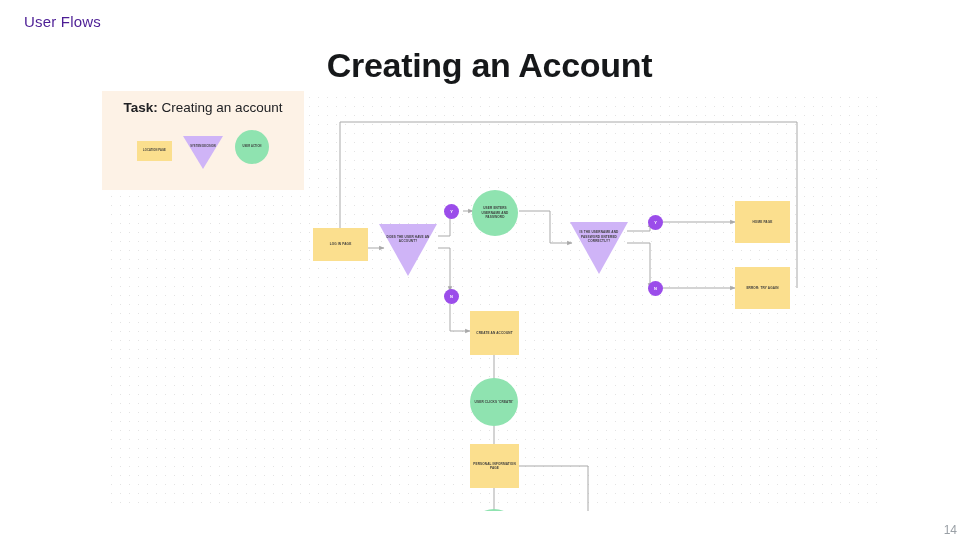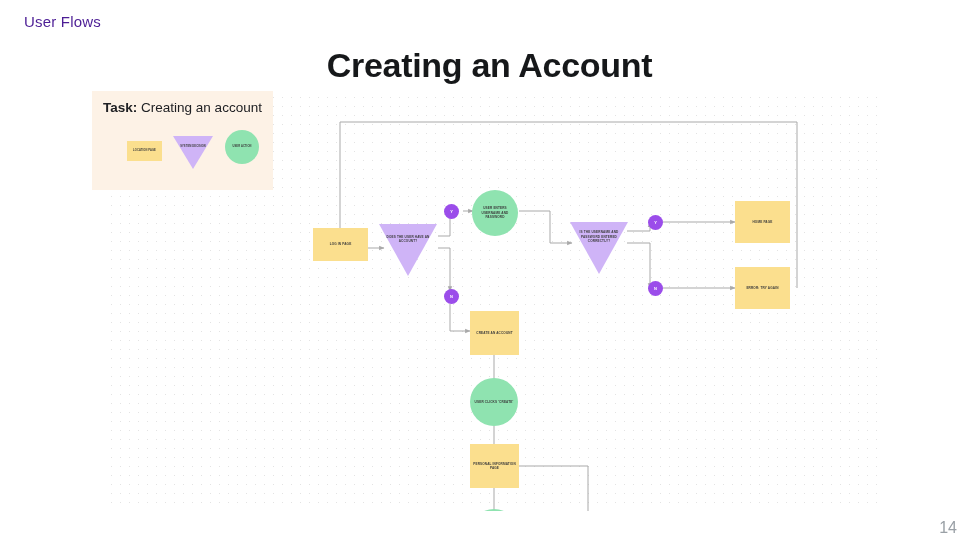--- a/index.html
+++ b/index.html
@@ -34,21 +34,21 @@
     text-align: center;
     font-size: 34px;
     font-weight: 700;
     letter-spacing: -0.3px;
     color: #16181a;
   }
   #page-number {
     position: absolute;
     right: 22px;
     bottom: 14px;
-    font-size: 16px;
+    font-size: 12px;
     color: #9aa0a6;
   }
 
   
   #flow-canvas {
     position: absolute;
     left: 105px;
     top: 91px;
     width: 775px;
     height: 420px;
@@ -60,23 +60,23 @@
   }
   #flow-svg {
     position: absolute;
     left: 0;
     top: 0;
   }
 
   
   #task-card {
     position: absolute;
-    left: 92px;
+    left: 102px;
     top: 91px;
-    width: 181px;
+    width: 202px;
     height: 99px;
     background: #fdf2e6;
     z-index: 5;
   }
   #task-card-title {
     position: absolute;
     left: 0;
     right: 0;
     top: 9px;
     text-align: center;

